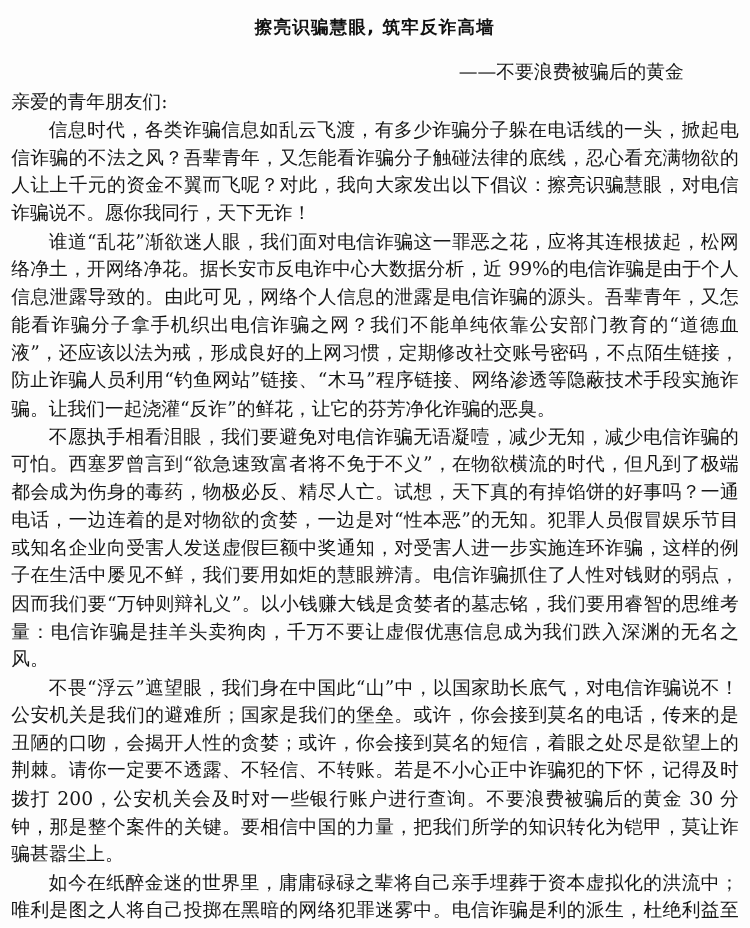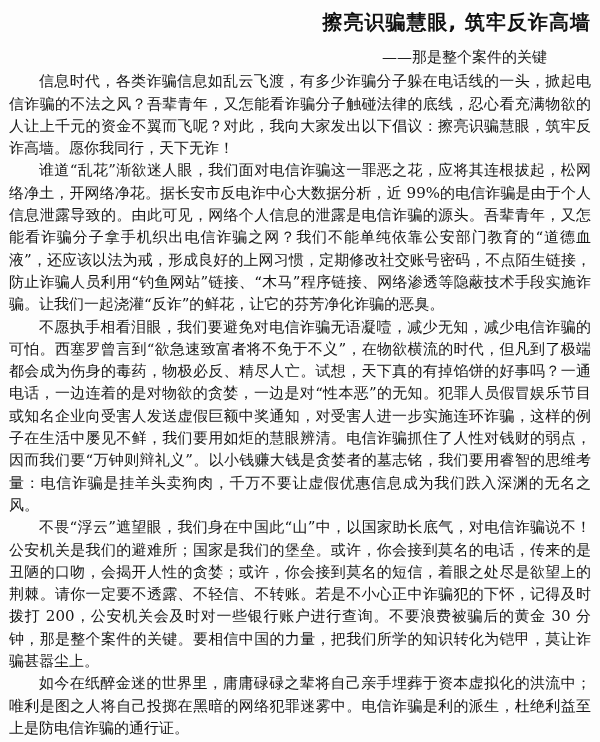--- a/index.html
+++ b/index.html
@@ -16,24 +16,24 @@
   }
   .page {
     box-sizing: border-box;
     width: 600px;
     height: 742px;
     padding: 6px 9px 0 9px;
     background: #fdfdfd;
   }
   .doc-title {
     margin: 2px 0 10px 0;
-    text-align: right;
+    text-align: center;
     font-family: "DejaVu Sans", "Liberation Sans", sans-serif;
     font-weight: 900;
-    font-size: 20px;
+    font-size: 14px;
     line-height: 28px;
     letter-spacing: 1px;
     color: #111111;
   }
   .doc-subtitle {
     text-align: right;
     padding-right: 44px;
     font-size: 15px;
     line-height: 22.3px;
     margin: 0 0 2px 0;
@@ -51,23 +51,24 @@
   }
   .doc-body p.salutation {
     text-indent: 0;
   }
 </style>
 </head>
 <body>
 
 <div class="page">
   <h1 class="doc-title">擦亮识骗慧眼, 筑牢反诈高墙</h1>
-  <div class="doc-subtitle">——那是整个案件的关键</div>
+  <div class="doc-subtitle">——不要浪费被骗后的黄金</div>
   <div class="doc-body">
-    <p>信息时代，各类诈骗信息如乱云飞渡，有多少诈骗分子躲在电话线的一头，掀起电信诈骗的不法之风？吾辈青年，又怎能看诈骗分子触碰法律的底线，忍心看充满物欲的人让上千元的资金不翼而飞呢？对此，我向大家发出以下倡议：擦亮识骗慧眼，筑牢反诈高墙。愿你我同行，天下无诈！</p>
+    <p class="salutation">亲爱的青年朋友们:</p>
+    <p>信息时代，各类诈骗信息如乱云飞渡，有多少诈骗分子躲在电话线的一头，掀起电信诈骗的不法之风？吾辈青年，又怎能看诈骗分子触碰法律的底线，忍心看充满物欲的人让上千元的资金不翼而飞呢？对此，我向大家发出以下倡议：擦亮识骗慧眼，对电信诈骗说不。愿你我同行，天下无诈！</p>
     <p>谁道“乱花”渐欲迷人眼，我们面对电信诈骗这一罪恶之花，应将其连根拔起，松网络净土，开网络净花。据长安市反电诈中心大数据分析，近 99%的电信诈骗是由于个人信息泄露导致的。由此可见，网络个人信息的泄露是电信诈骗的源头。吾辈青年，又怎能看诈骗分子拿手机织出电信诈骗之网？我们不能单纯依靠公安部门教育的“道德血液”，还应该以法为戒，形成良好的上网习惯，定期修改社交账号密码，不点陌生链接，防止诈骗人员利用“钓鱼网站”链接、“木马”程序链接、网络渗透等隐蔽技术手段实施诈骗。让我们一起浇灌“反诈”的鲜花，让它的芬芳净化诈骗的恶臭。</p>
     <p>不愿执手相看泪眼，我们要避免对电信诈骗无语凝噎，减少无知，减少电信诈骗的可怕。西塞罗曾言到“欲急速致富者将不免于不义”，在物欲横流的时代，但凡到了极端都会成为伤身的毒药，物极必反、精尽人亡。试想，天下真的有掉馅饼的好事吗？一通电话，一边连着的是对物欲的贪婪，一边是对“性本恶”的无知。犯罪人员假冒娱乐节目或知名企业向受害人发送虚假巨额中奖通知，对受害人进一步实施连环诈骗，这样的例子在生活中屡见不鲜，我们要用如炬的慧眼辨清。电信诈骗抓住了人性对钱财的弱点，因而我们要“万钟则辩礼义”。以小钱赚大钱是贪婪者的墓志铭，我们要用睿智的思维考量：电信诈骗是挂羊头卖狗肉，千万不要让虚假优惠信息成为我们跌入深渊的无名之风。</p>
     <p>不畏“浮云”遮望眼，我们身在中国此“山”中，以国家助长底气，对电信诈骗说不！公安机关是我们的避难所；国家是我们的堡垒。或许，你会接到莫名的电话，传来的是丑陋的口吻，会揭开人性的贪婪；或许，你会接到莫名的短信，着眼之处尽是欲望上的荆棘。请你一定要不透露、不轻信、不转账。若是不小心正中诈骗犯的下怀，记得及时拨打 200，公安机关会及时对一些银行账户进行查询。不要浪费被骗后的黄金 30 分钟，那是整个案件的关键。要相信中国的力量，把我们所学的知识转化为铠甲，莫让诈骗甚嚣尘上。</p>
     <p>如今在纸醉金迷的世界里，庸庸碌碌之辈将自己亲手埋葬于资本虚拟化的洪流中；唯利是图之人将自己投掷在黑暗的网络犯罪迷雾中。电信诈骗是利的派生，杜绝利益至上是防电信诈骗的通行证。</p>
 
   </div>
 
 </div>
 
 </body></html>

